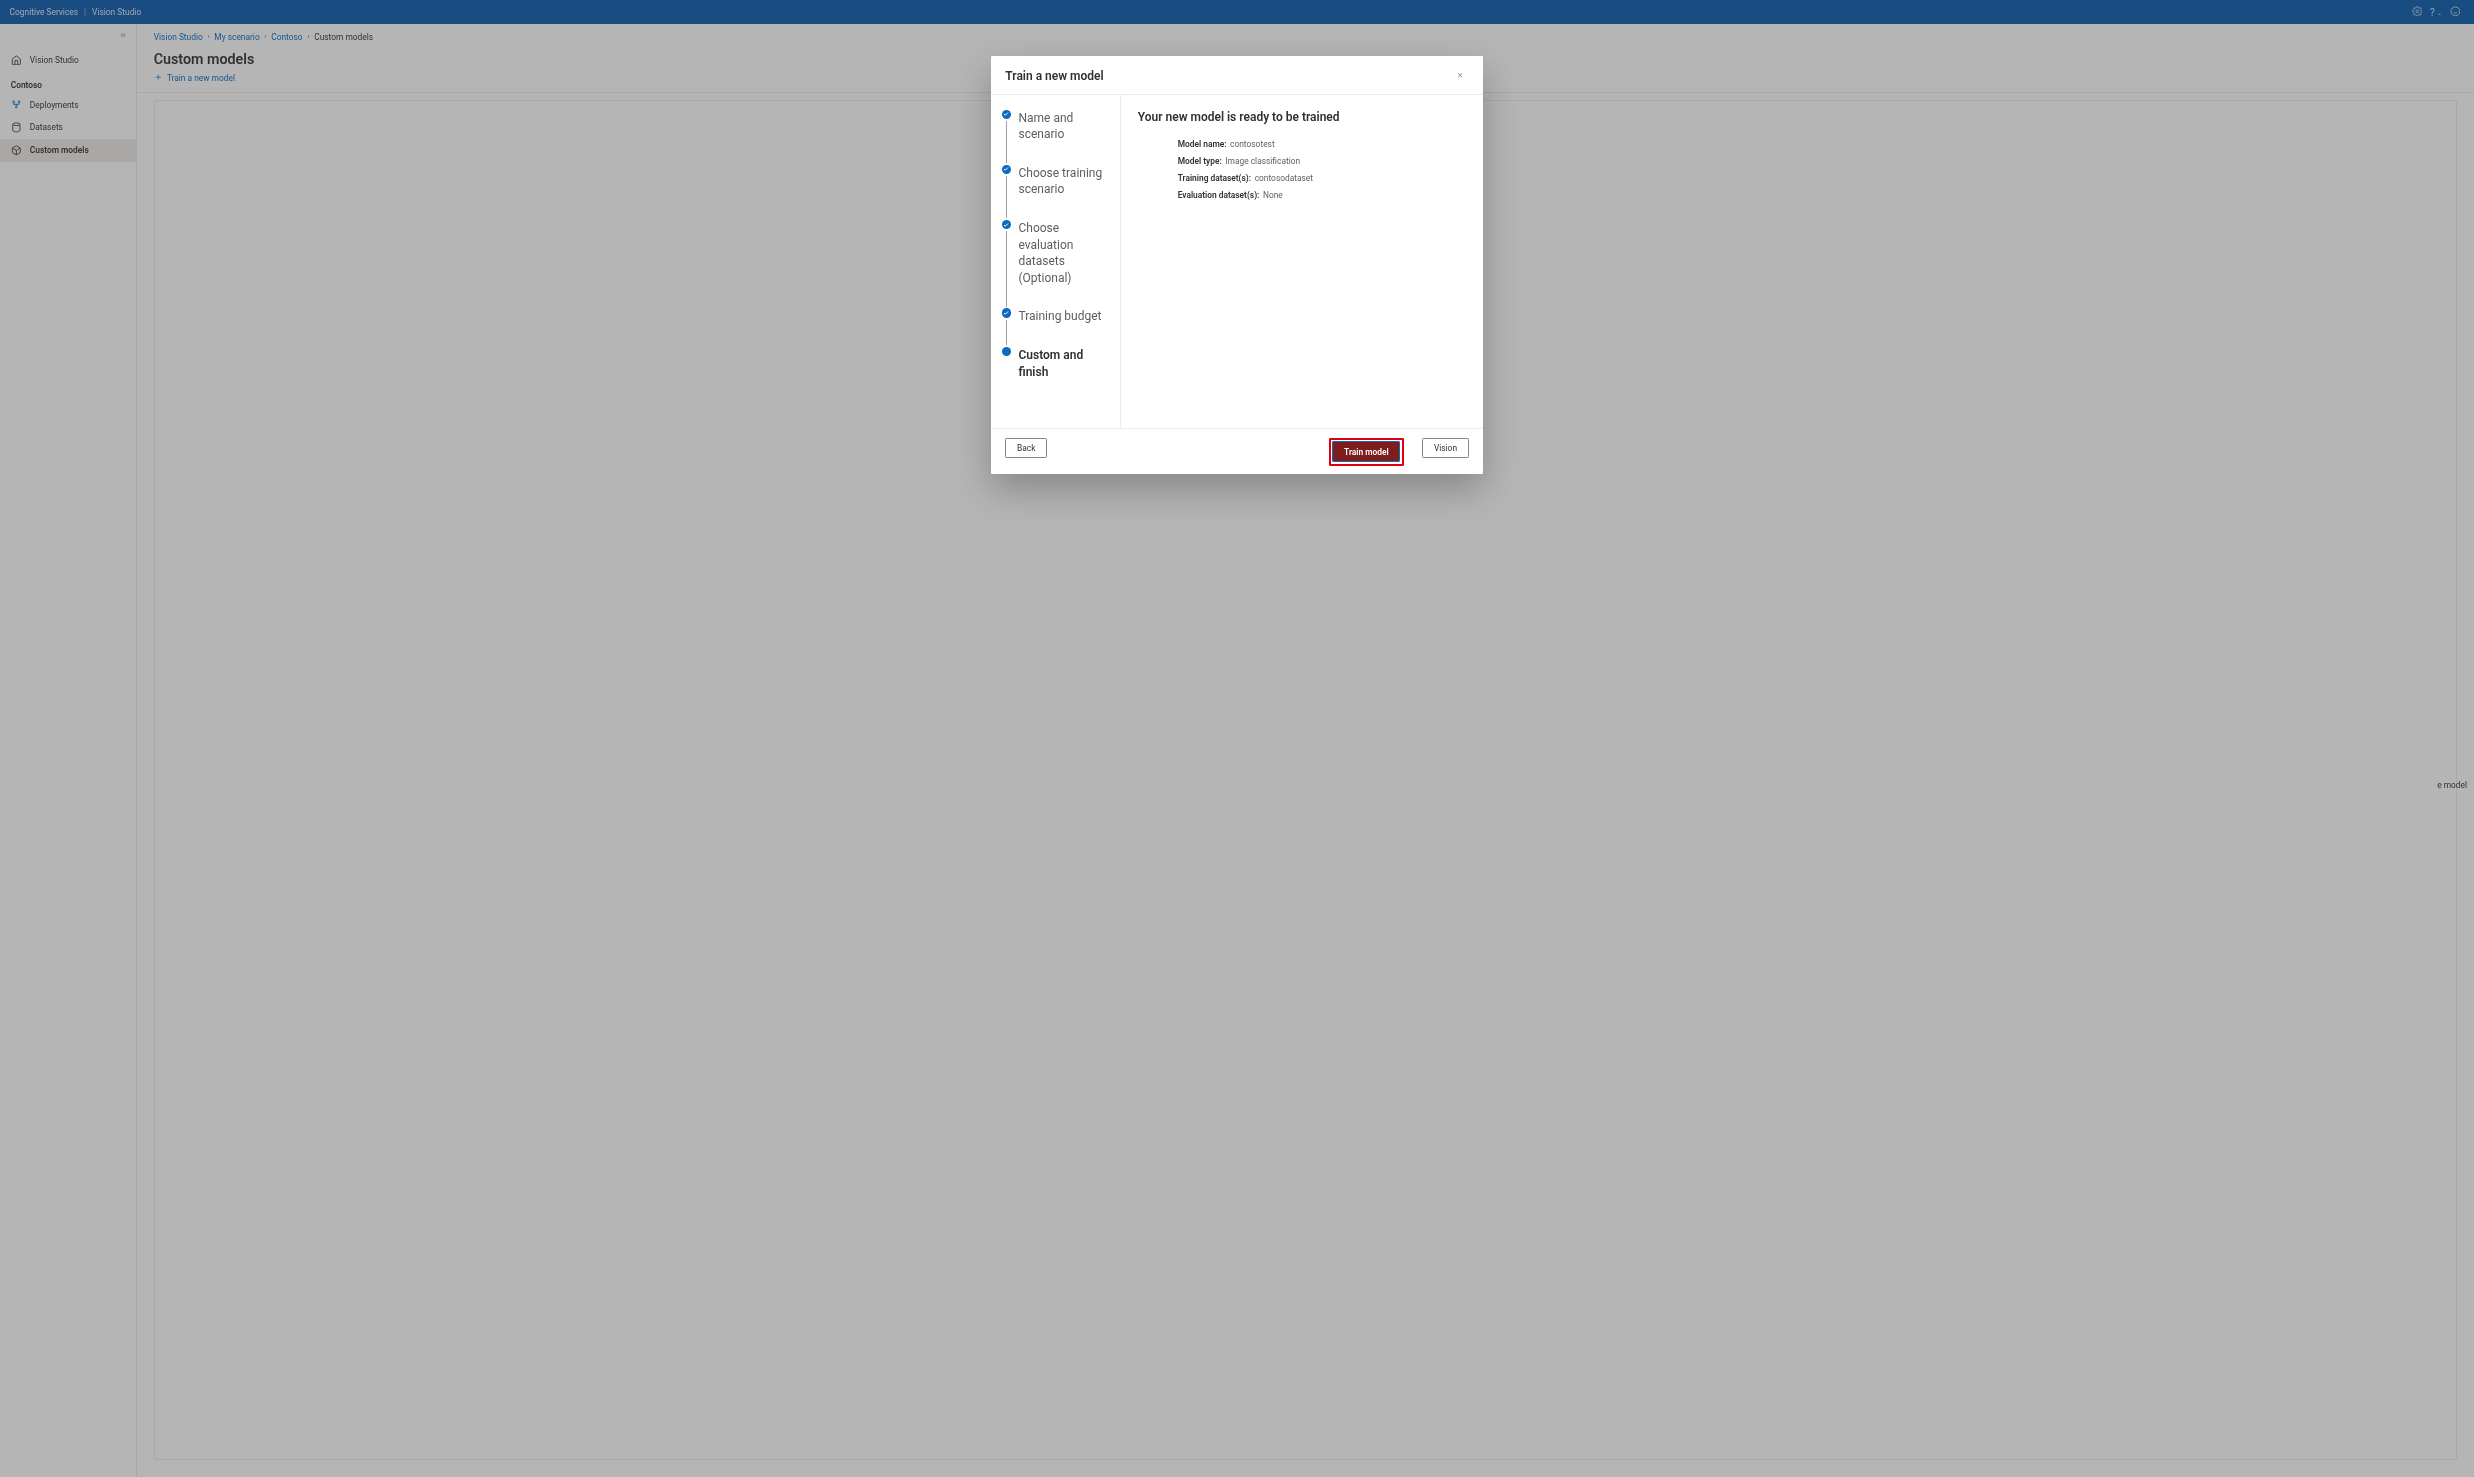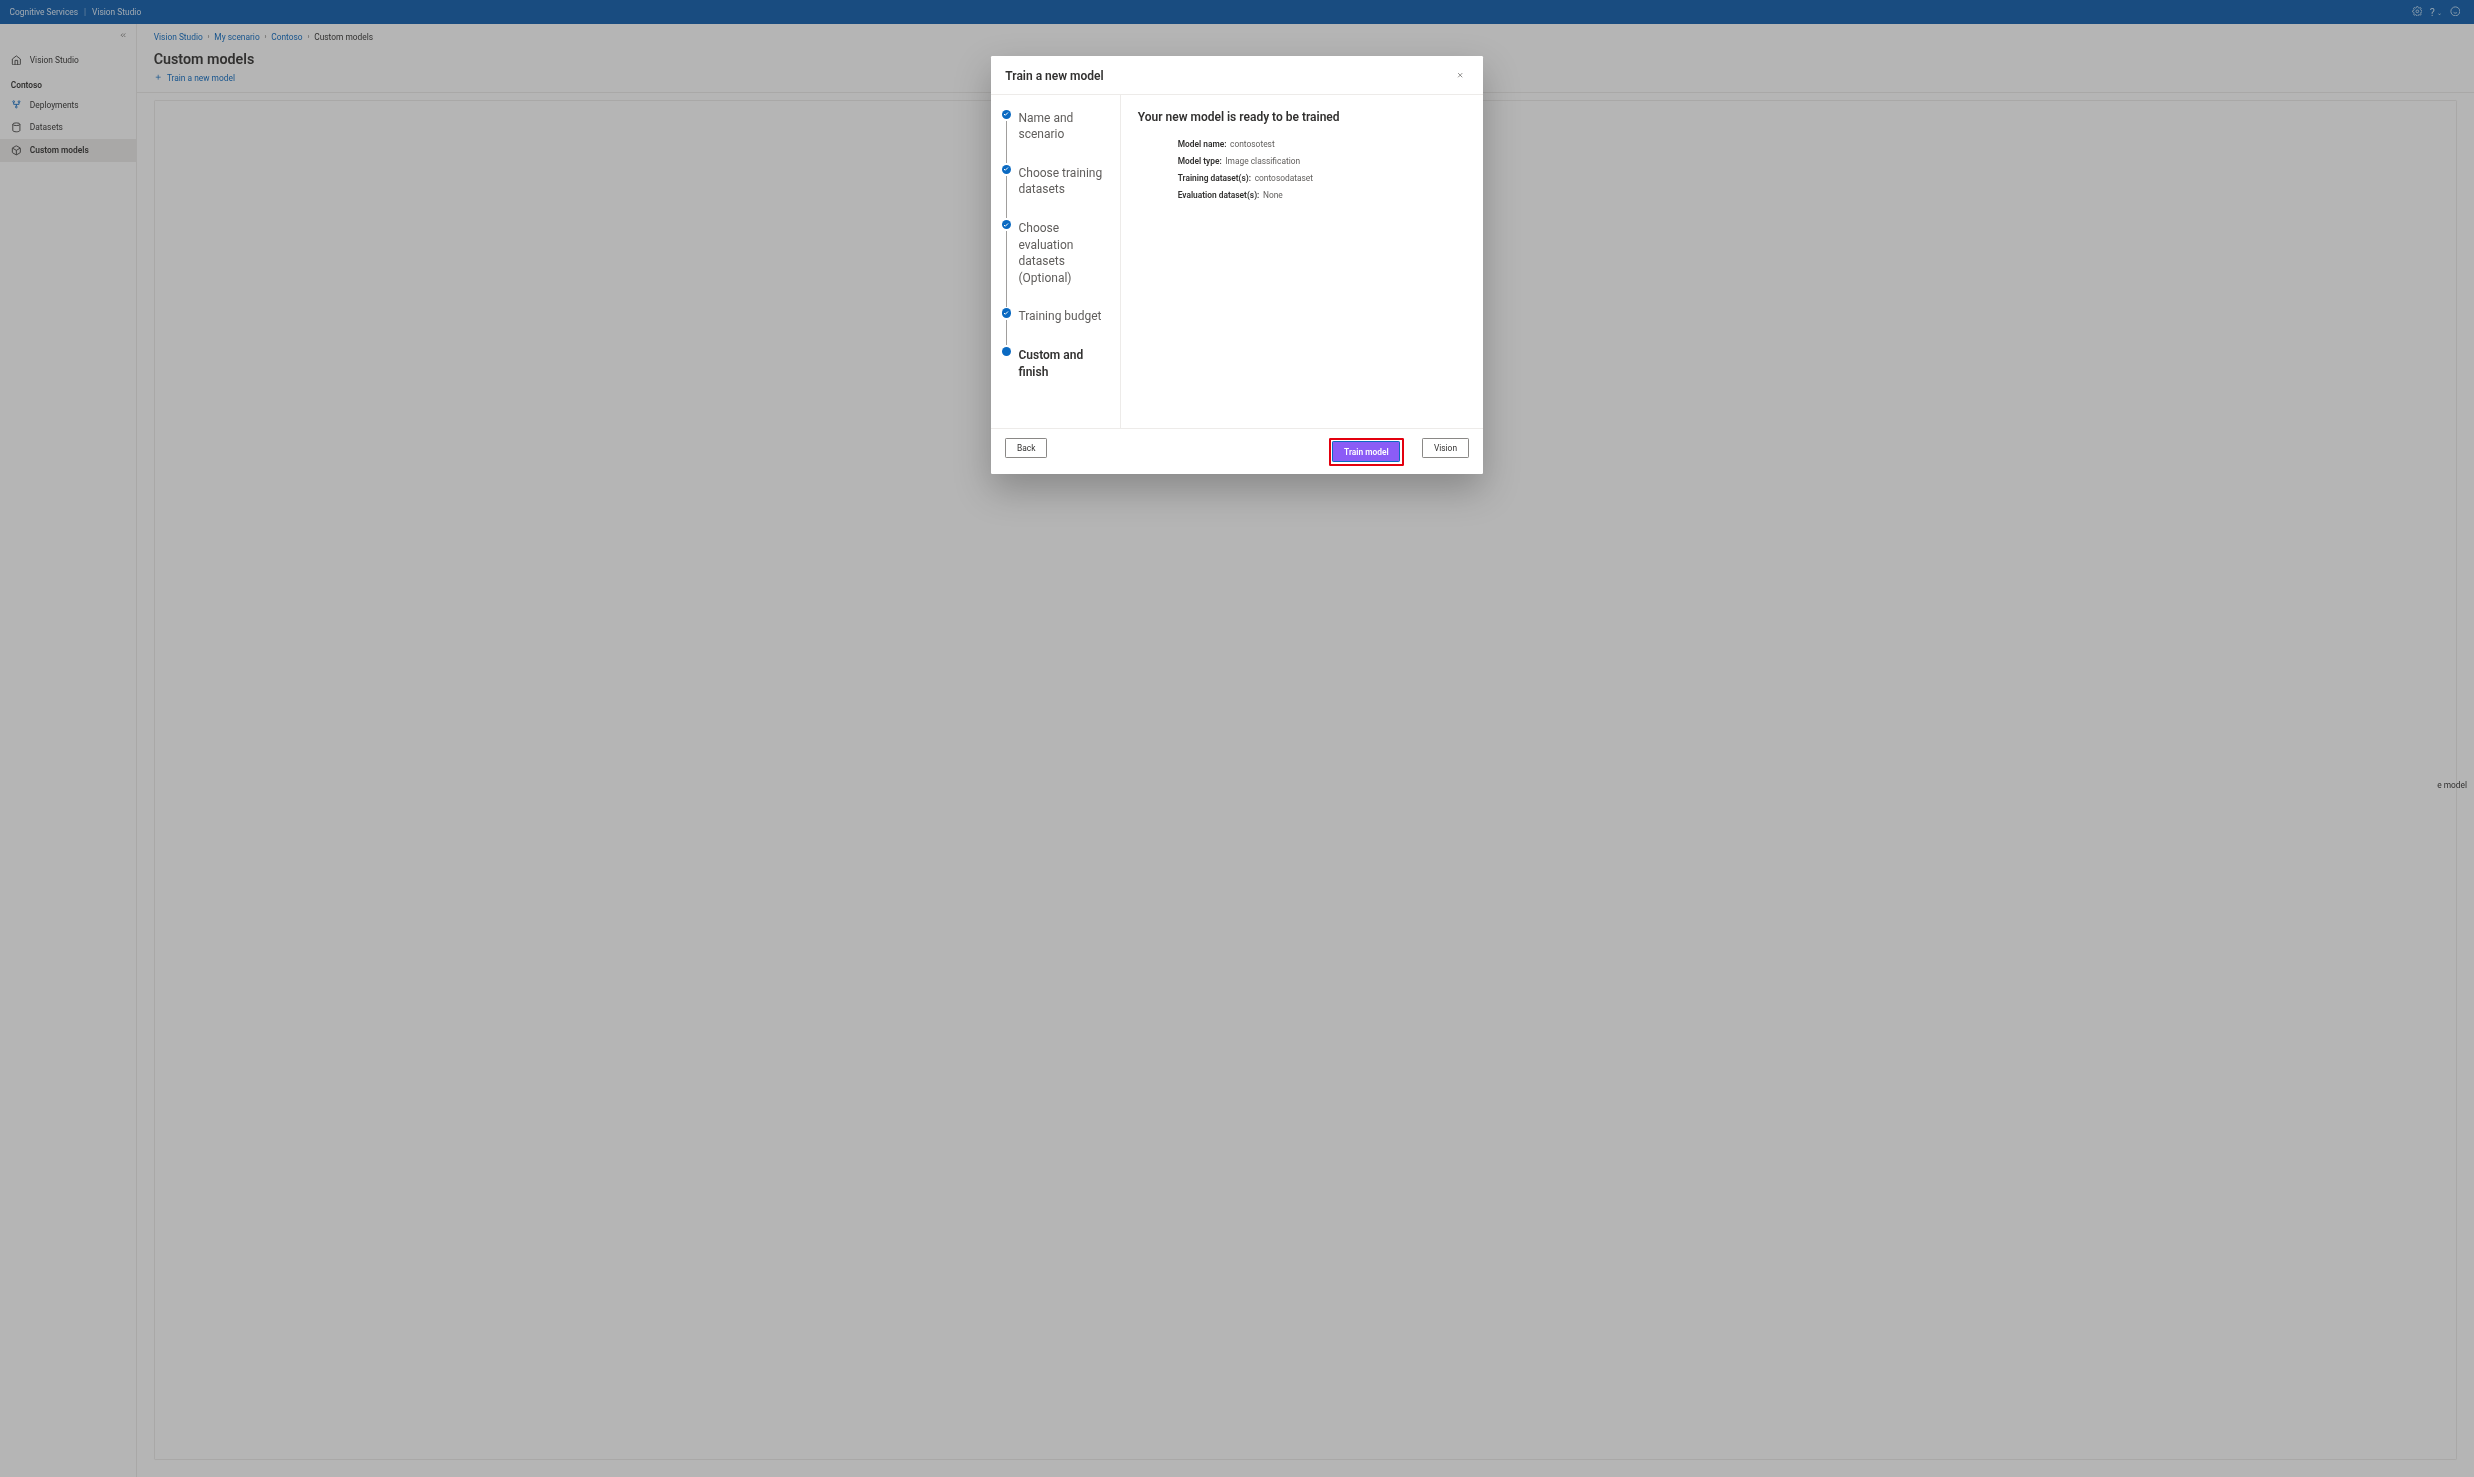--- a/index.html
+++ b/index.html
@@ -136,21 +136,21 @@
   }
   .modal-footer .fspacer { flex:1; }
   .btn {
     font-size:8.4px; font-family:inherit;
     padding: 4.2px 10.7px;
     border-radius:1.2px;
     cursor:pointer;
     border:0.6px solid #8a8886;
     background:#fff; color:#323130;
   }
-  .btn.primary { background:#8b5cf6; border-color:#0b6ac2; color:#fff; font-weight:600; }
+  .btn.primary { background:#7f1d1d; border-color:#0b6ac2; color:#fff; font-weight:600; }
   .highlight-ring {
     padding:1.8px; border:2.4px solid #e3000e; border-radius:1.2px;
   }
 </style>
 </head>
 <body>
 
 <div class="topbar">
   <span class="product">Cognitive Services</span>
   <span class="sep">|</span>
@@ -292,21 +292,21 @@
         </div>
         <div class="wiz-step">
           <div class="wiz-bullet-col">
             <div class="wiz-bullet done">
                 <svg viewBox="0 0 24 24" fill="none" stroke="currentColor" stroke-width="4">
                   <polyline points="20 6 9 17 4 12"></polyline>
                 </svg>
               </div>
             <div class="wiz-line"></div>
           </div>
-          <div class="wiz-label">Choose training datasets</div>
+          <div class="wiz-label">Choose training scenario</div>
         </div>
         <div class="wiz-step">
           <div class="wiz-bullet-col">
             <div class="wiz-bullet done">
                 <svg viewBox="0 0 24 24" fill="none" stroke="currentColor" stroke-width="4">
                   <polyline points="20 6 9 17 4 12"></polyline>
                 </svg>
               </div>
             <div class="wiz-line"></div>
           </div>

